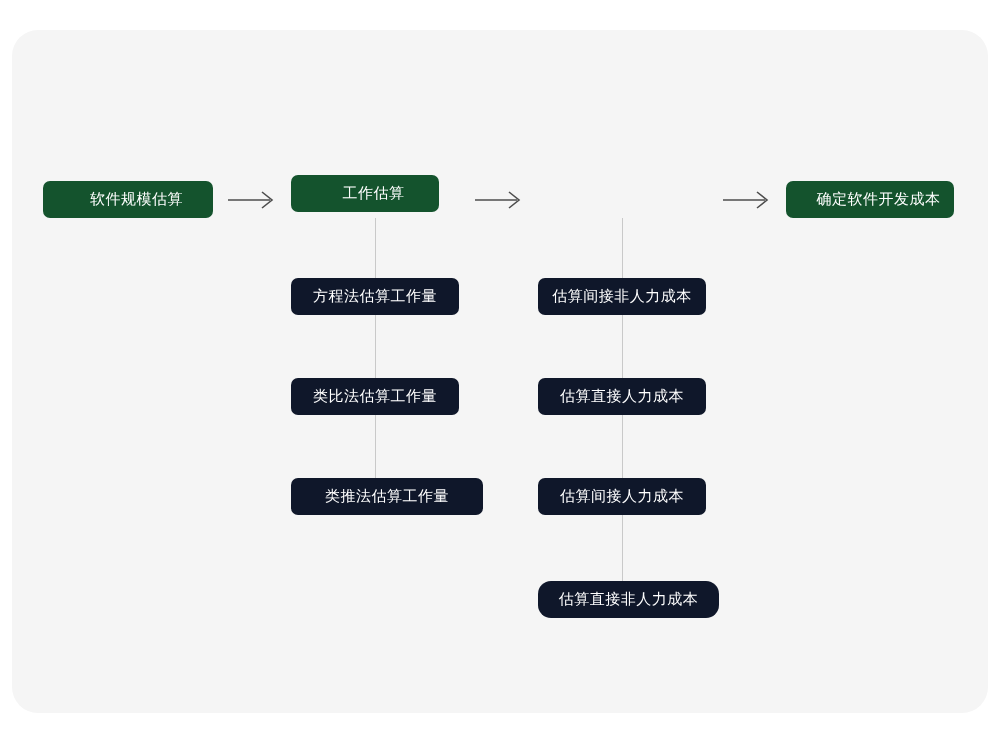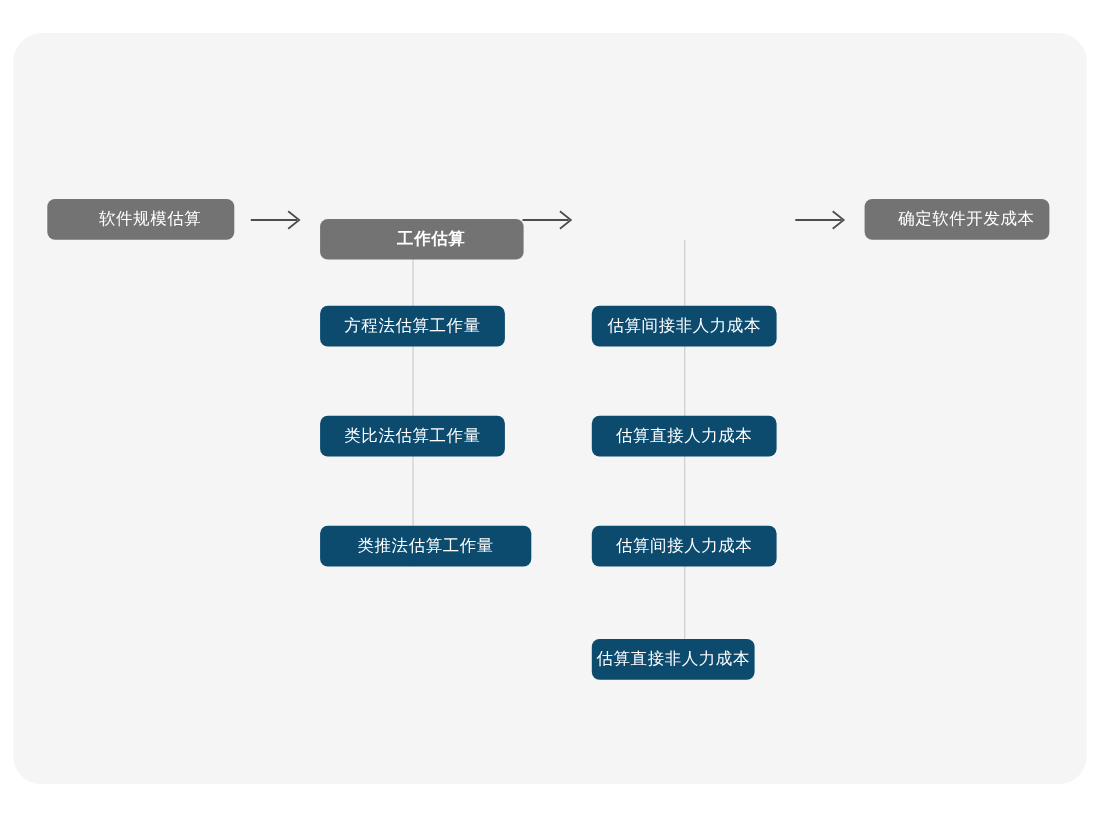--- a/index.html
+++ b/index.html
@@ -47,25 +47,25 @@
     display: flex;
     align-items: center;
     justify-content: center;
     font-size: 15px;
     color: #ffffff;
     letter-spacing: 0.5px;
     box-sizing: border-box;
     white-space: nowrap;
   }
   .node.primary {
-    background: #737373;
+    background: #14532d;
     padding-left: 17px;
   }
   .node.secondary {
-    background: #0c4a6e;
+    background: #0f172a;
   }
   .arrow {
     position: absolute;
     top: 186px;
     width: 52px;
     height: 28px;
     color: #4d4d4d;
   }
   .arrow svg { display: block; }
   .connector {
@@ -89,21 +89,21 @@
     <span>软件规模估算</span>
   </div>
 
   <div class="arrow" style="left:226px;">
     <svg width="52" height="28" viewBox="0 0 52 28" aria-hidden="true">
       <line x1="2" y1="14" x2="44" y2="14" stroke="currentColor" stroke-width="1.6"></line>
       <polyline points="36,6 46,14 36,22" fill="none" stroke="currentColor" stroke-width="1.6"></polyline>
     </svg>
   </div>
 
-  <div class="node primary" style="left:291px; top:199px; width:185px;font-weight:bold;">
+  <div class="node primary" style="left:291px; top:175px; width:148px;">
     <span>工作估算</span>
   </div>
 
   <div class="arrow" style="left:473px;">
     <svg width="52" height="28" viewBox="0 0 52 28" aria-hidden="true">
       <line x1="2" y1="14" x2="44" y2="14" stroke="currentColor" stroke-width="1.6"></line>
       <polyline points="36,6 46,14 36,22" fill="none" stroke="currentColor" stroke-width="1.6"></polyline>
     </svg>
   </div>
 
@@ -131,17 +131,17 @@
 
   <div class="node secondary" style="left:538px; top:278px; width:168px;">
     <span>估算间接非人力成本</span>
   </div>
   <div class="node secondary" style="left:538px; top:378px; width:168px;">
     <span>估算直接人力成本</span>
   </div>
   <div class="node secondary" style="left:538px; top:478px; width:168px;">
     <span>估算间接人力成本</span>
   </div>
-  <div class="node secondary" style="left:538px; top:581px; width:148px;">
+  <div class="node secondary" style="left:538px; top:581px; width:181px;border-radius:13px;">
     <span>估算直接非人力成本</span>
   </div>
 
 </div>
 
 </body></html>

